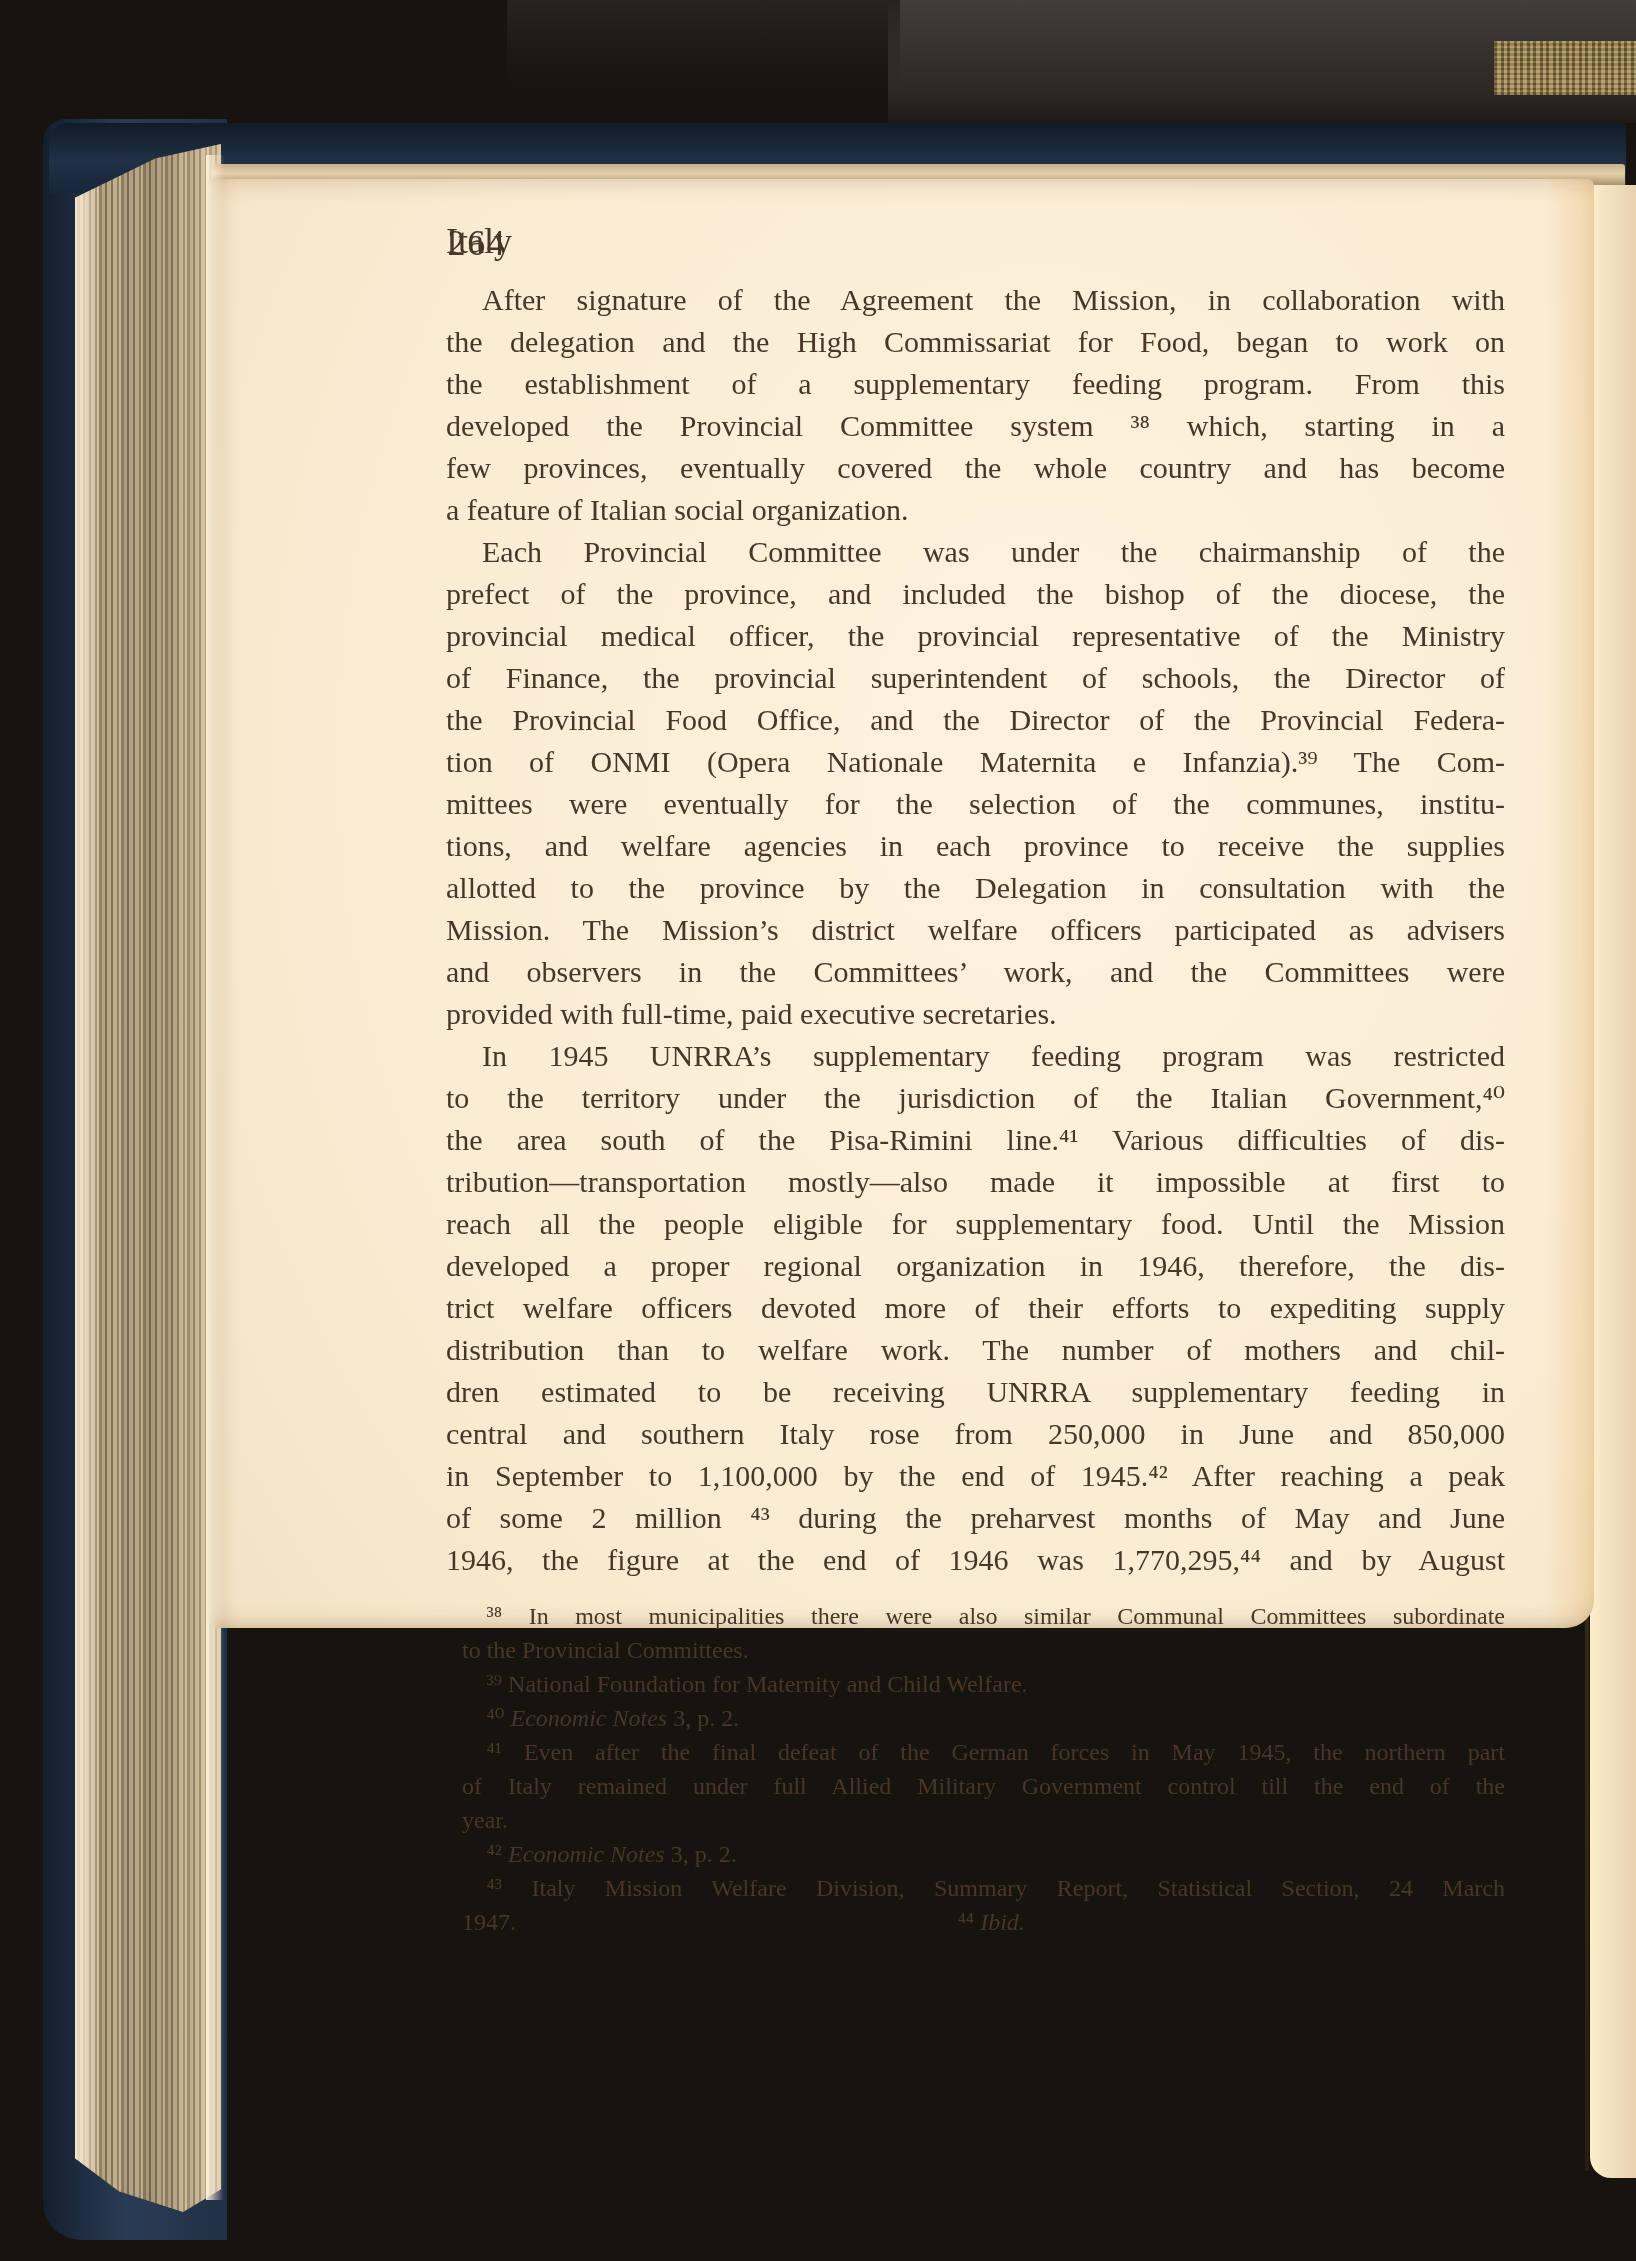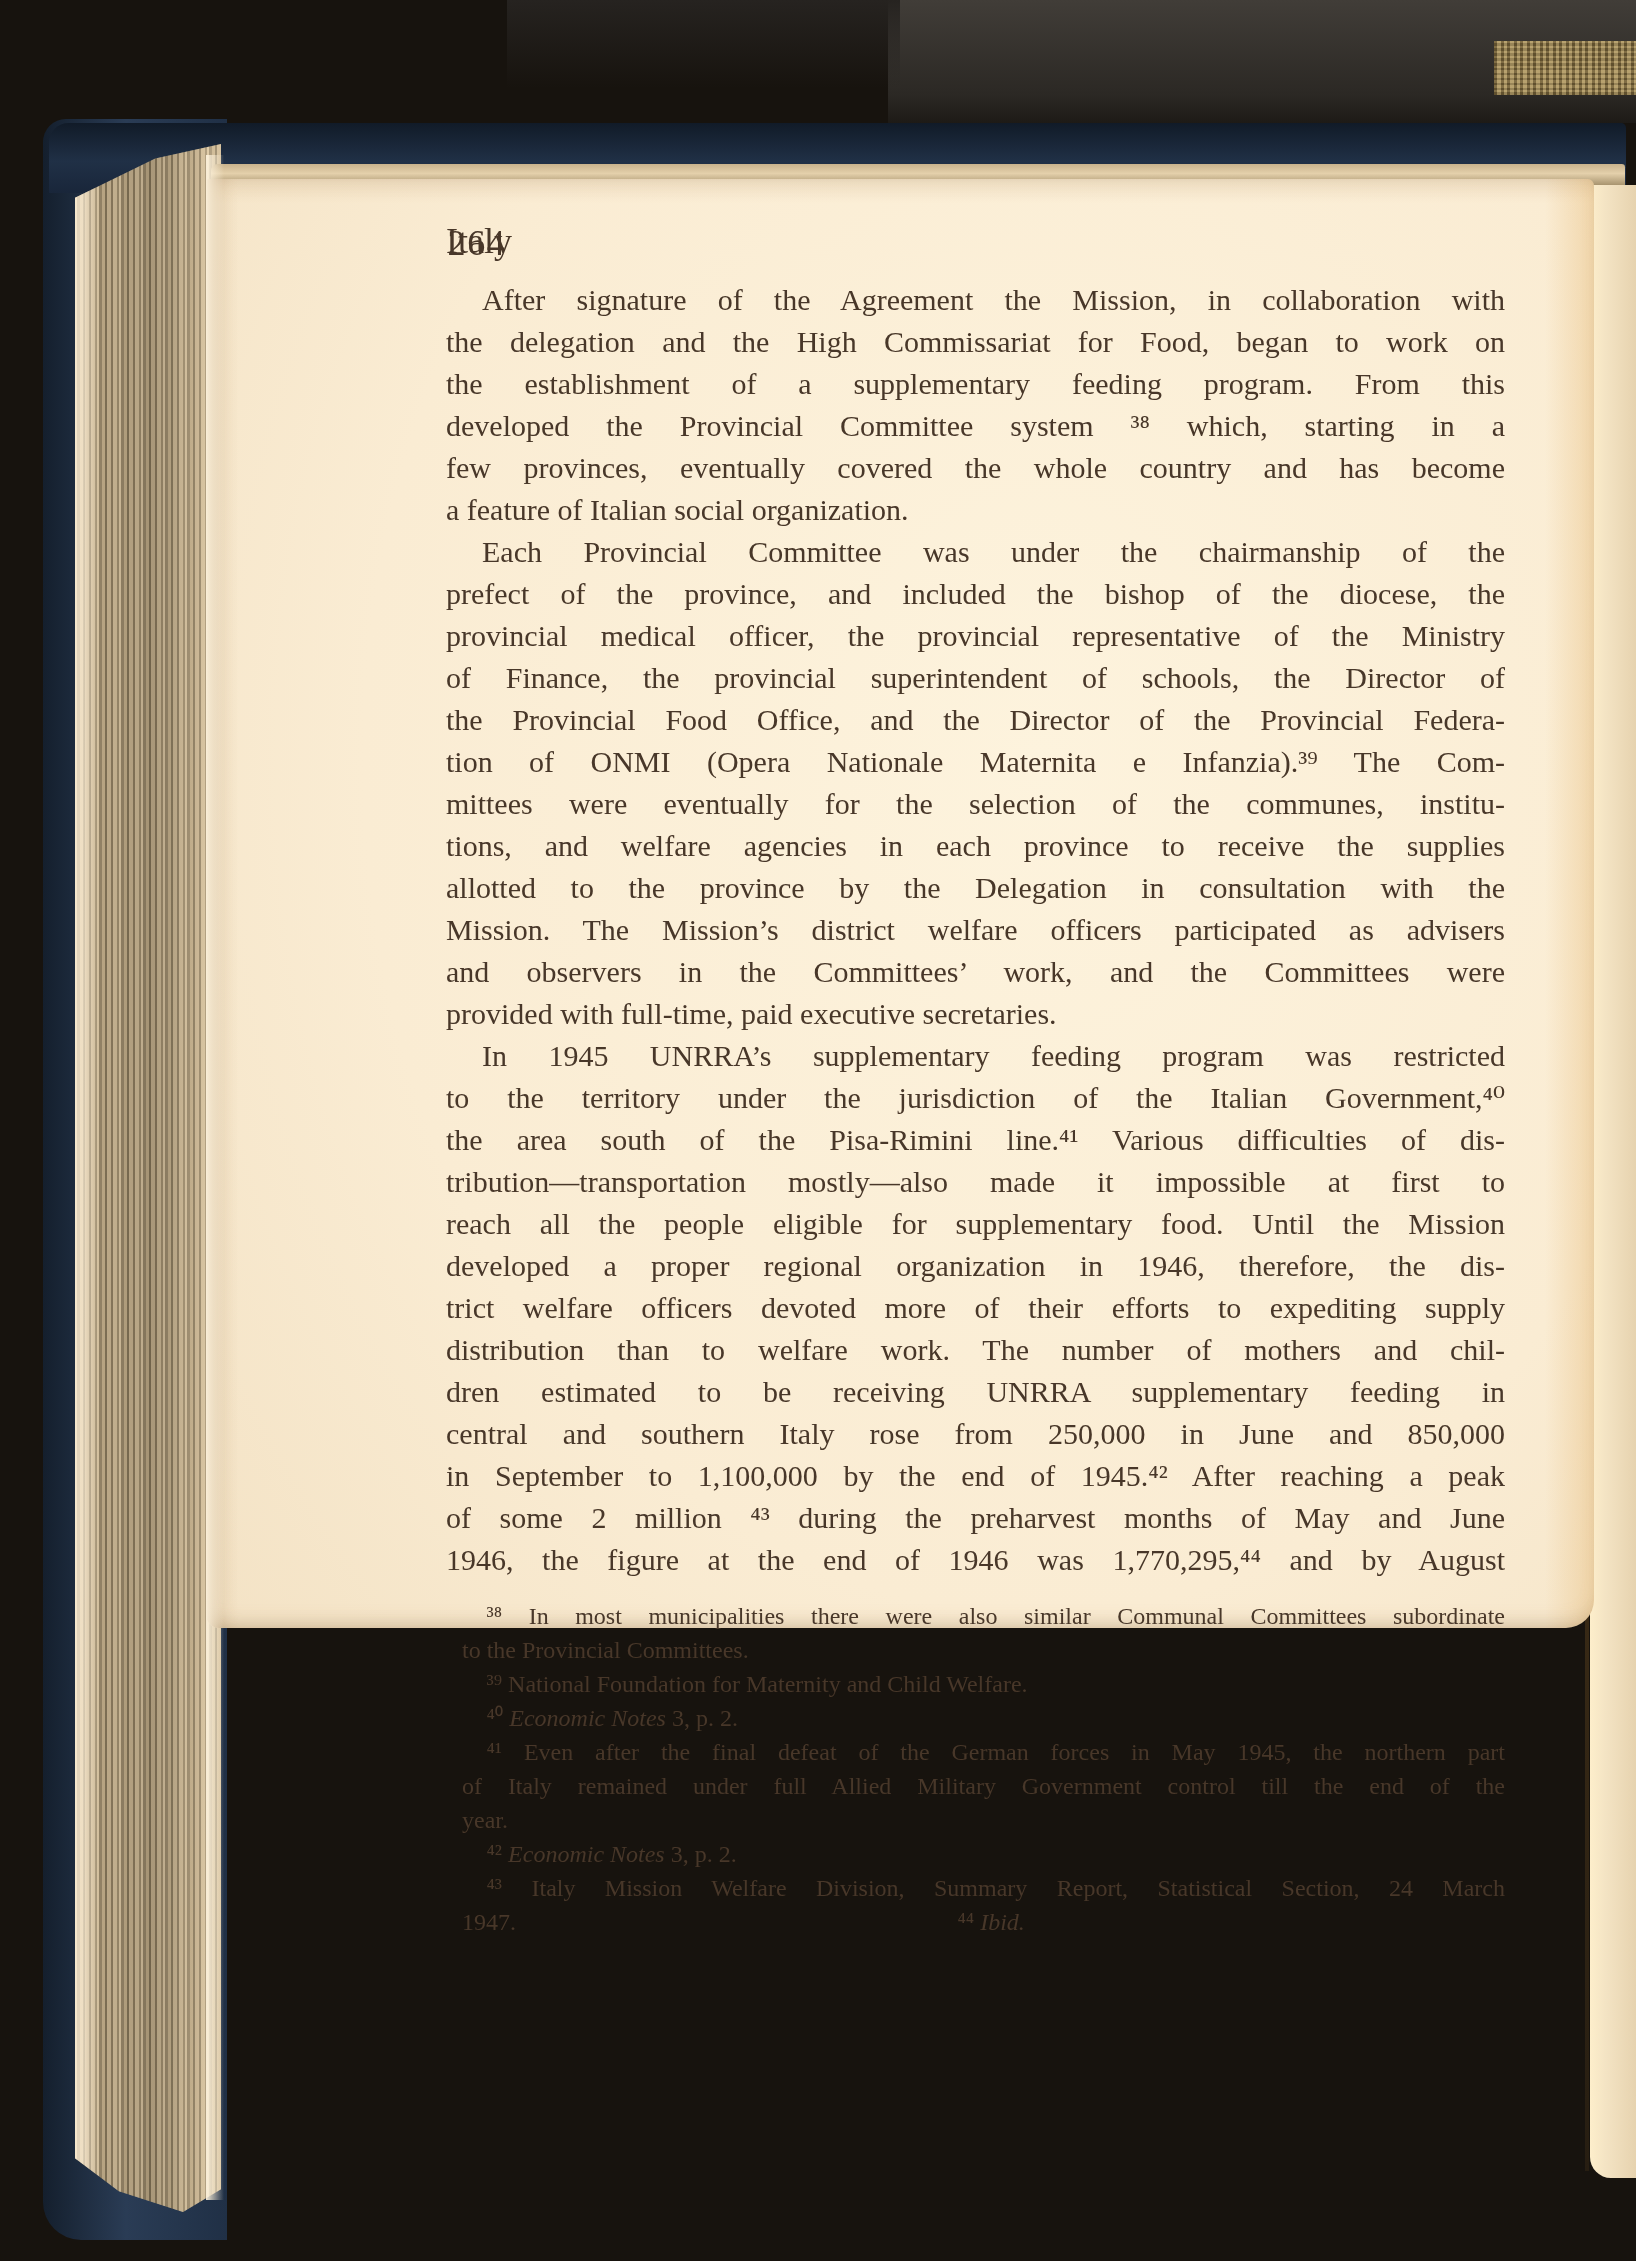--- a/index.html
+++ b/index.html
@@ -99,21 +99,21 @@
   .page-head{position:absolute;left:240px;top:43px;width:1059px;height:47px;font-size:36px;}
   .page-number{position:absolute;left:1.6px;top:0;letter-spacing:1.6px;}
   .running-head{position:absolute;left:0;width:100%;text-align:left;top:-1.6px;}
   .body-text{position:absolute;left:240px;top:100px;width:1059px;font-size:30px;line-height:42px;}
   .line{text-align:justify;text-align-last:justify;white-space:normal;}
   .line.ind{padding-left:36px;}
   .line.ll{text-align-last:left;}
   .footnotes{position:absolute;left:240px;top:1420px;width:1059px;font-size:24px;line-height:34px;}
   .fnline{position:relative;text-align:justify;text-align-last:justify;margin-left:16px;}
   .fnline.ind{padding-left:24.5px;}
-  .fnline.ll{text-align-last:left;font-family:Liberation Serif, serif;}
+  .fnline.ll{text-align-last:left;}
   .it{font-style:italic;}
   .fn-abs{position:absolute;left:47.5%;}
 </style>
 </head>
 <body>
 
 <div class="top-shadow"></div>
 <div class="top-shadow2"></div>
 
 <div class="cover-left"></div>

